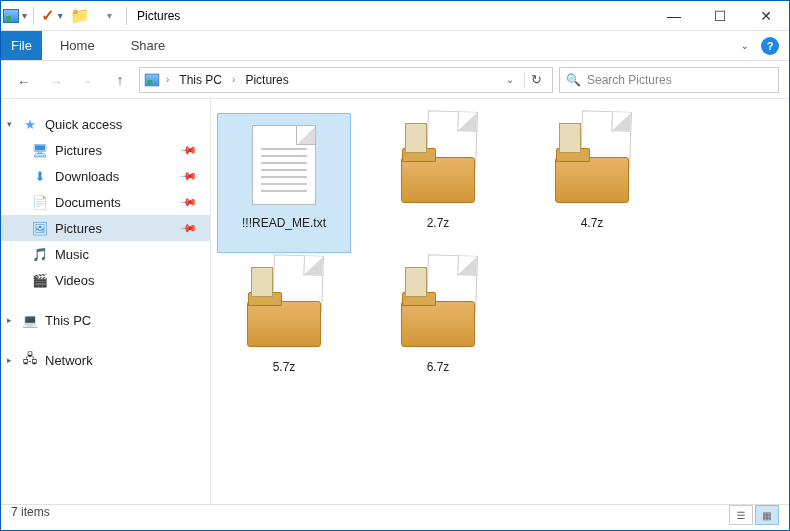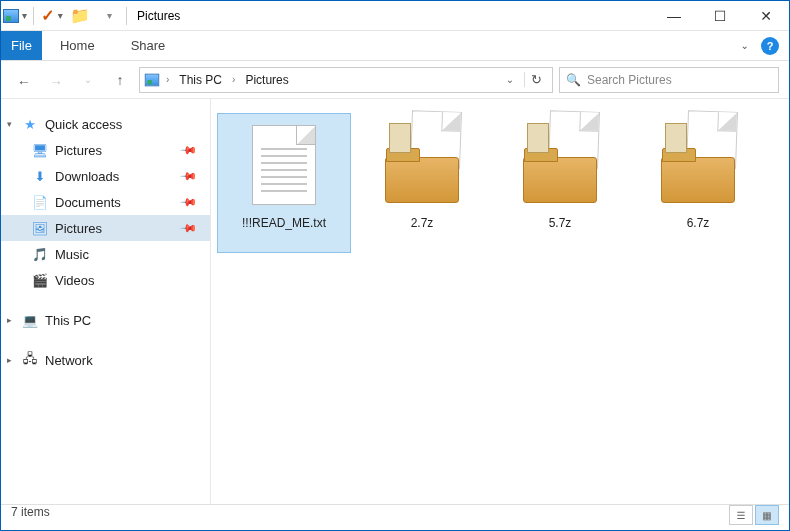--- a/index.html
+++ b/index.html
@@ -40,21 +40,21 @@
 .sidebar { width: 210px; border-right: 1px solid #e8e8e8; padding-top: 12px; font-size: 13px; overflow: hidden; }
 .sb-group { margin-bottom: 14px; }
 .sb-item { display: flex; align-items: center; height: 26px; padding-left: 30px; gap: 6px; color: #222; position: relative; }
 .sb-item.header { padding-left: 20px; font-size: 13px; }
 .sb-item.header .expand-caret { position: absolute; left: 6px; font-size: 9px; color: #666; }
 .sb-item.selected { background: #d8e6f2; }
 .sb-item .pin { margin-left: auto; margin-right: 14px; color: #888; font-size: 11px; transform: rotate(45deg); }
 .sb-icon { width: 18px; height: 16px; display: inline-flex; align-items: center; justify-content: center; font-size: 13px; }
 
 
-.content { flex: 1; padding: 14px 6px; display: flex; flex-wrap: wrap; align-content: flex-start; gap: 4px 4px; overflow: auto; }
+.content { flex: 1; padding: 14px 6px; display: flex; flex-wrap: wrap; align-content: flex-start; gap: 4px 20px; overflow: auto; }
 .file-item { width: 134px; height: 140px; display: flex; flex-direction: column; align-items: center; justify-content: flex-start; padding-top: 6px; font-size: 12px; color: #222; border: 1px solid transparent; }
 .file-item.selected { background: #cde6f7; border: 1px solid #8cc3ec; }
 .file-icon { width: 90px; height: 90px; display: flex; align-items: center; justify-content: center; }
 .file-label { margin-top: 6px; text-align: center; max-width: 120px; }
 
 
 .txt-icon { width: 64px; height: 80px; background: #fff; border: 1px solid #bbb; position: relative; }
 .txt-icon::before { content: ""; position: absolute; top: 0; right: 0; width: 18px; height: 18px; background: linear-gradient(135deg, #fff 50%, #ddd 50%); border-left: 1px solid #bbb; border-bottom: 1px solid #bbb; }
 .txt-icon .lines { position: absolute; top: 22px; left: 8px; right: 8px; }
 .txt-icon .lines div { height: 2px; background: #c8c8c8; margin-bottom: 5px; }
@@ -236,20 +236,30 @@
         <div class="file-label">2.7z</div>
       </div>
       <div class="file-item">
         <div class="file-icon">
           <div class="zip-icon">
             <div class="paper"></div>
             <div class="box"></div>
             <div class="label"></div>
           </div>
         </div>
+        <div class="file-label">4.7z</div>
+      </div>
+      <div class="file-item">
+        <div class="file-icon">
+          <div class="zip-icon">
+            <div class="paper"></div>
+            <div class="box"></div>
+            <div class="label"></div>
+          </div>
+        </div>
         <div class="file-label">5.7z</div>
       </div>
       <div class="file-item">
         <div class="file-icon">
           <div class="zip-icon">
             <div class="paper"></div>
             <div class="box"></div>
             <div class="label"></div>
           </div>
         </div>

